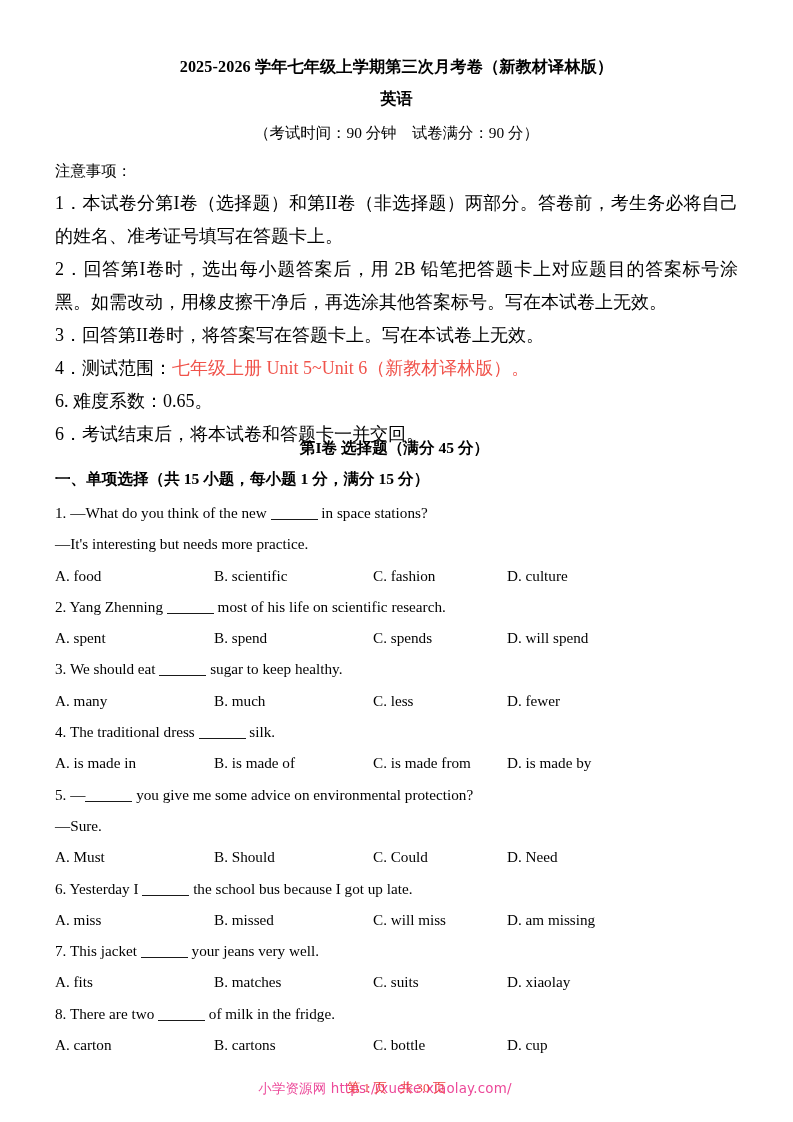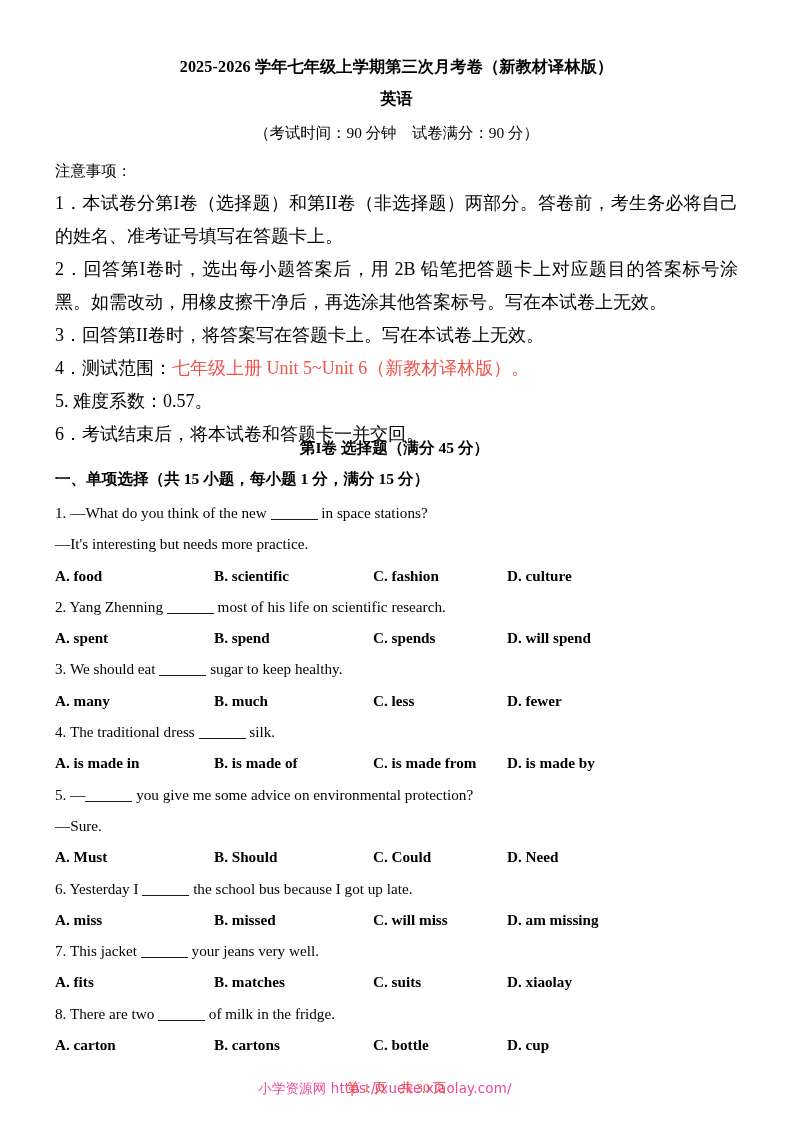--- a/index.html
+++ b/index.html
@@ -108,21 +108,20 @@
   .q-line {
     font-size: 15.2px;
     line-height: 31.3px;
     white-space: pre;
   }
   .opt-row {
     position: relative;
     height: 31.3px;
     line-height: 31.3px;
     font-size: 15.2px;
-    font-weight: bold;
   }
   .opt {
     position: absolute;
     top: 0;
     white-space: pre;
   }
   .opt-a { left: 0px; }
   .opt-b { left: 159px; }
   .opt-c { left: 318px; }
   .opt-d { left: 452px; }
@@ -173,21 +172,21 @@
   <div class="doc-title">2025-2026 学年七年级上学期第三次月考卷（新教材译林版）</div>
   <div class="doc-subject">英语</div>
   <div class="doc-meta">（考试时间：90 分钟　试卷满分：90 分）</div>
 
   <div class="notice">
     <div class="notice-heading">注意事项：</div>
     <div class="notice-item">1．本试卷分第I卷（选择题）和第II卷（非选择题）两部分。答卷前，考生务必将自己的姓名、准考证号填写在答题卡上。</div>
     <div class="notice-item">2．回答第I卷时，选出每小题答案后，用 2B 铅笔把答题卡上对应题目的答案标号涂黑。如需改动，用橡皮擦干净后，再选涂其他答案标号。写在本试卷上无效。</div>
     <div class="notice-item">3．回答第II卷时，将答案写在答题卡上。写在本试卷上无效。</div>
     <div class="notice-item"><span>4．测试范围：</span><span class="red">七年级上册 Unit 5~Unit 6（新教材译林版）。</span></div>
-    <div class="notice-item">5. 难度系数：0.57。</div>
+    <div class="notice-item">6. 难度系数：0.65。</div>
     <div class="notice-item">6．考试结束后，将本试卷和答题卡一并交回。</div>
   </div>
 
   <div class="part-heading">第I卷 选择题（满分 45 分）</div>
   <div class="section-heading">一、单项选择（共 15 小题，每小题 1 分，满分 15 分）</div>
 
   <div class="questions">
       <div class="q-line"><span>1. —What do you think of the new </span><span class="blank blank-w"></span><span> in space stations?</span></div>
       <div class="q-line">—It's interesting but needs more practice.</div>
       <div class="opt-row">

